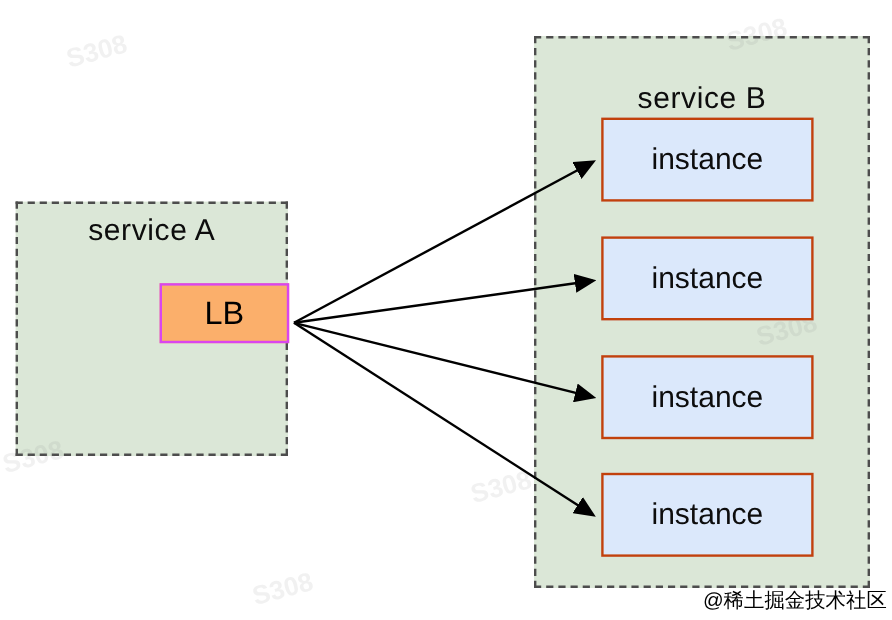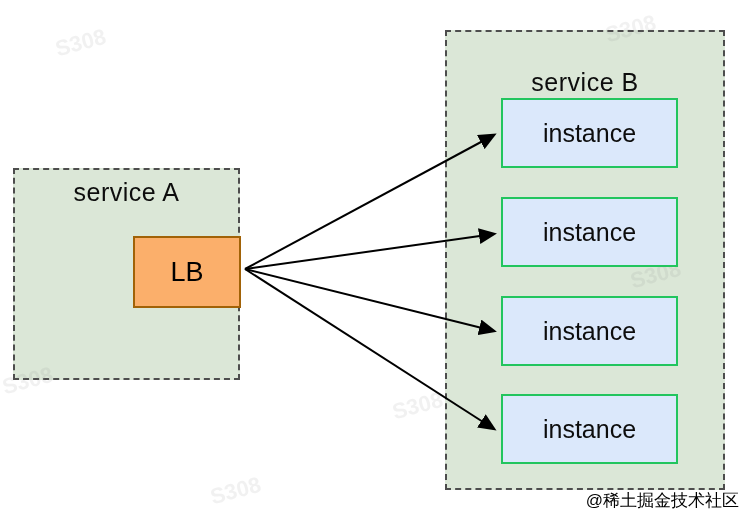--- a/index.html
+++ b/index.html
@@ -34,39 +34,39 @@
     color: #0d0d0d;
     letter-spacing: 0.5px;
   }
   .service-a .service-title { top: 8px; }
   .service-b .service-title { top: 24px; margin-top: 12px; }
 
   
   .lb-box {
     position: absolute;
     left: 133px; top: 236px;
-    width: 108px; height: 72px;
+    width: 108px; height: 50px;
     background: #fbaf6b;
-    border: 2px solid #a16207;
+    border: 2px solid #d946ef;
     box-sizing: border-box;
     display: flex;
     align-items: center;
     justify-content: center;
     font-size: 27px;
     color: #000000;
     z-index: 2;
   }
 
   
   .instance-box {
     position: absolute;
     left: 501px;
     width: 177px; height: 70px;
     background: #dbe8fb;
-    border: 2px solid #22c55e;
+    border: 2px solid #c2410c;
     box-sizing: border-box;
     display: flex;
     align-items: center;
     justify-content: center;
     font-size: 25px;
     color: #0d0d0d;
     z-index: 2;
   }
   .instance-1 { top: 98px; }
   .instance-2 { top: 197px; }

